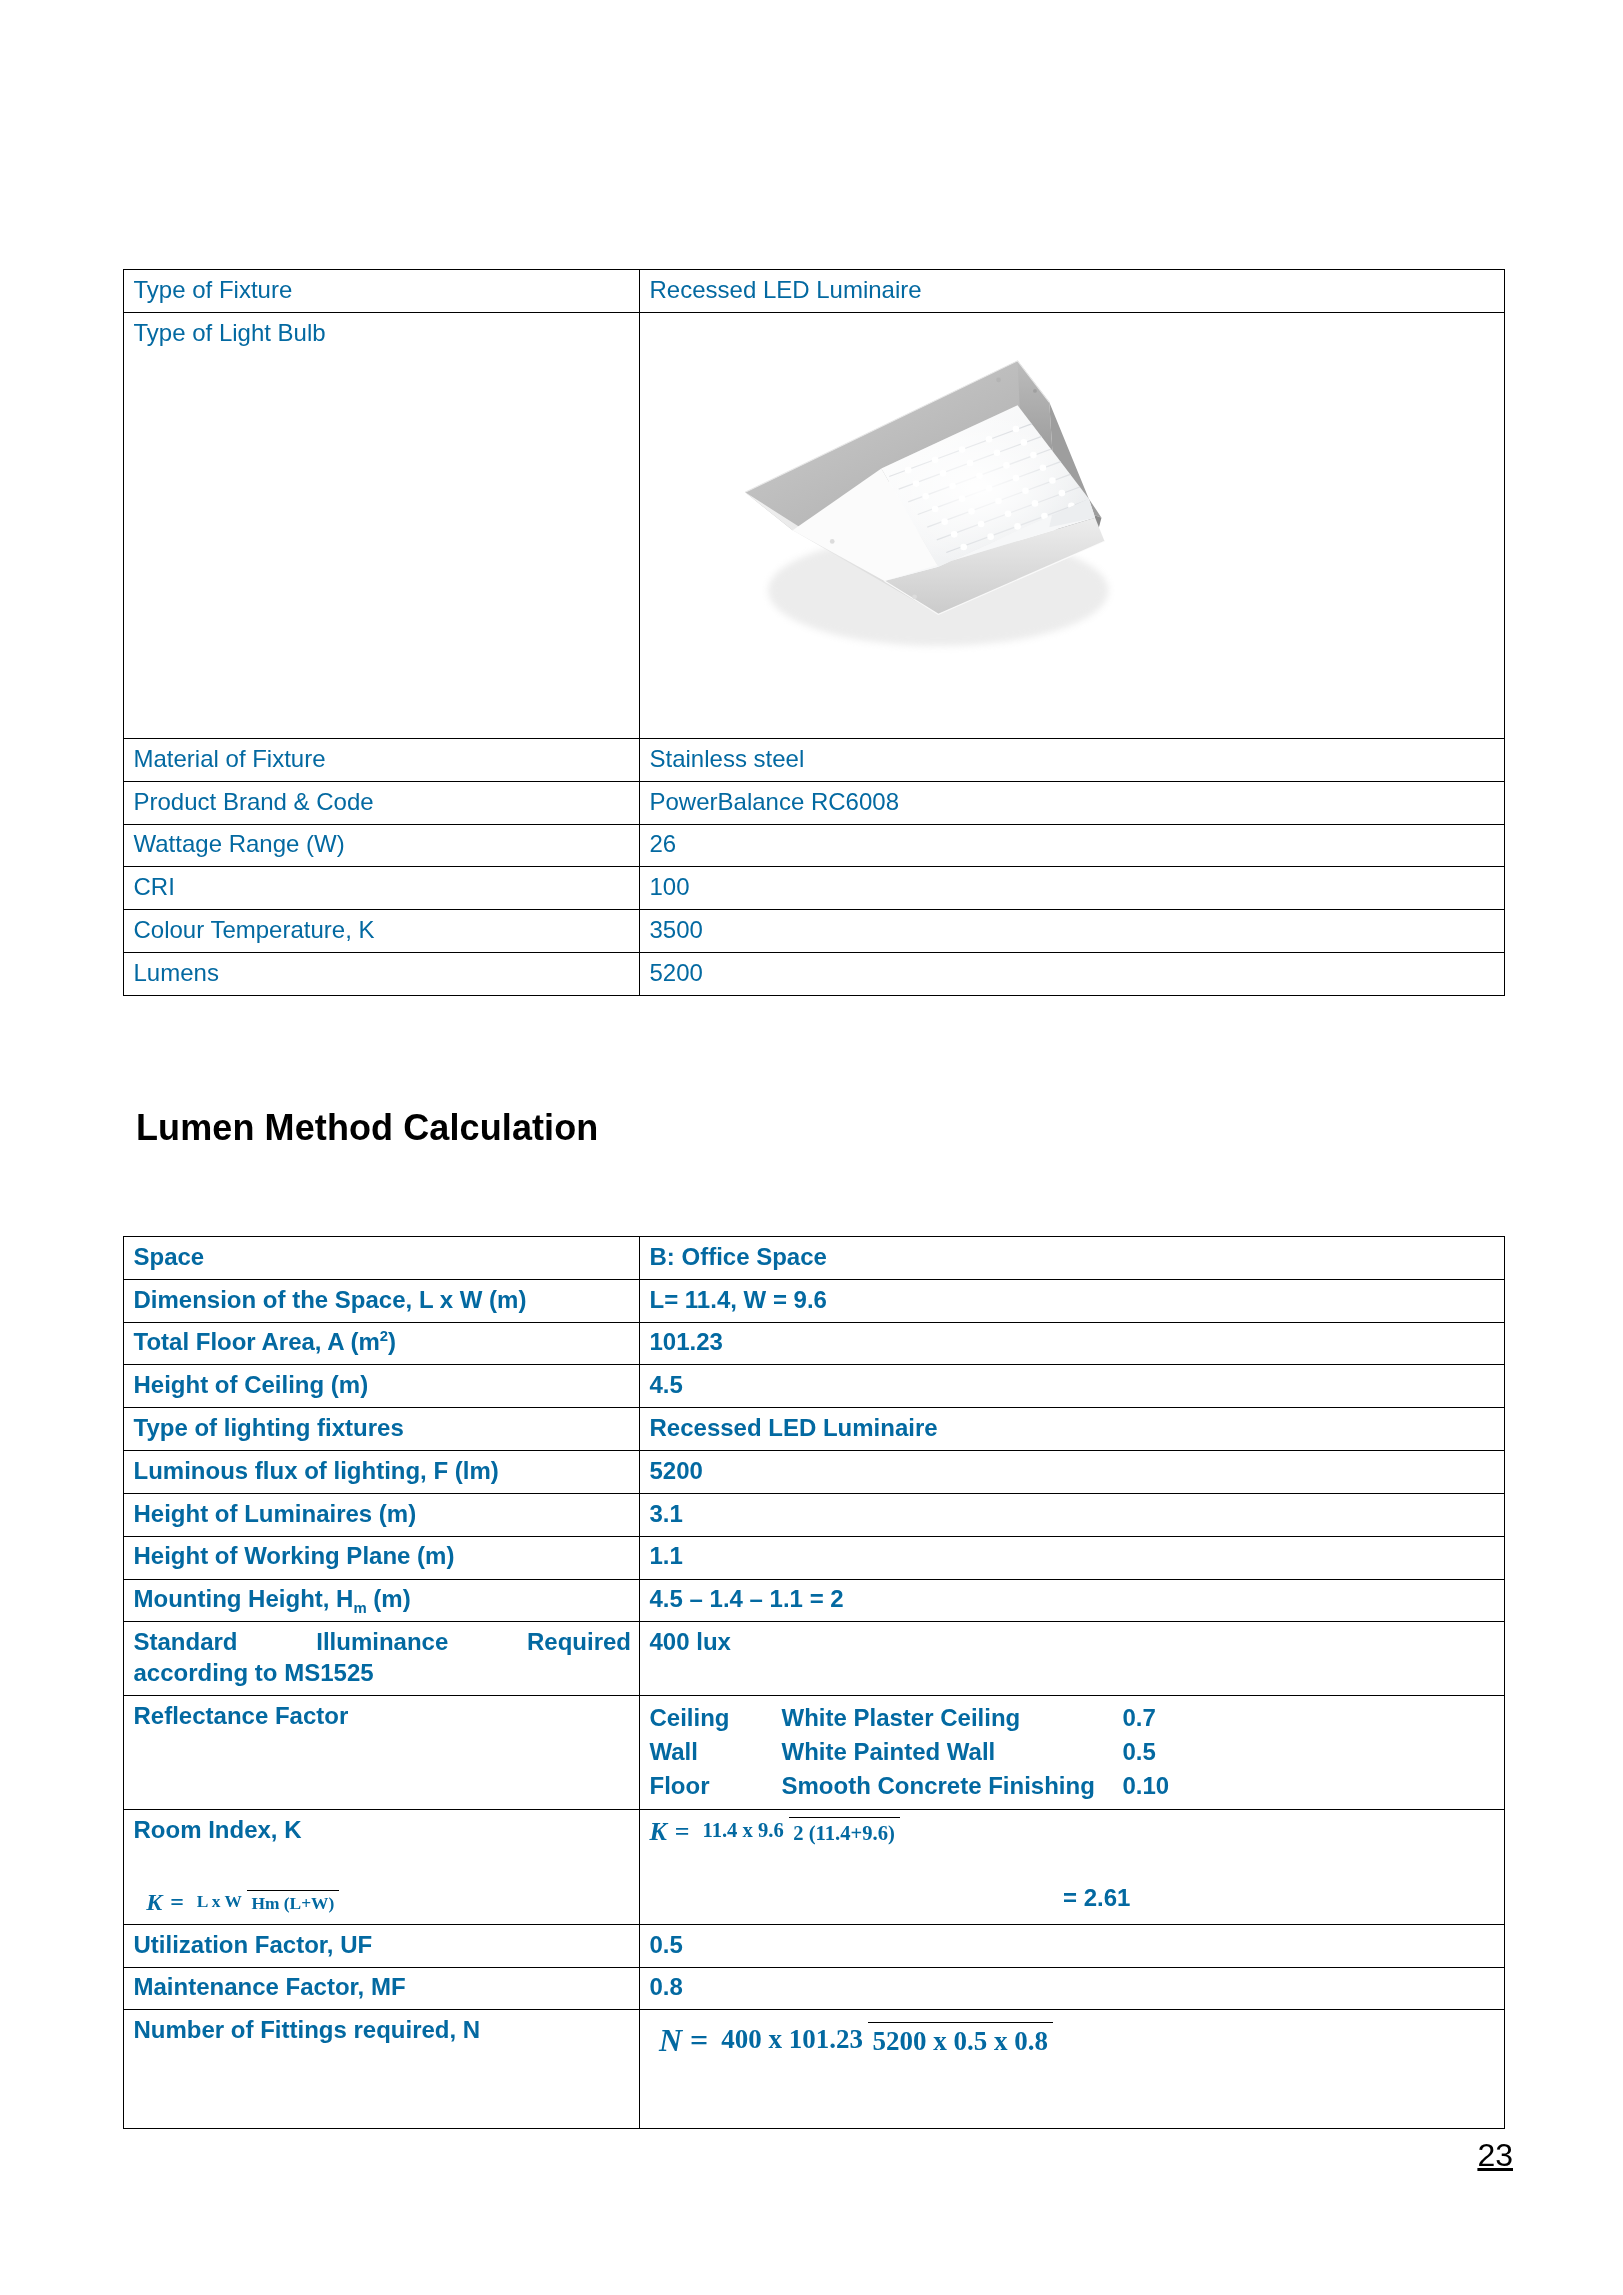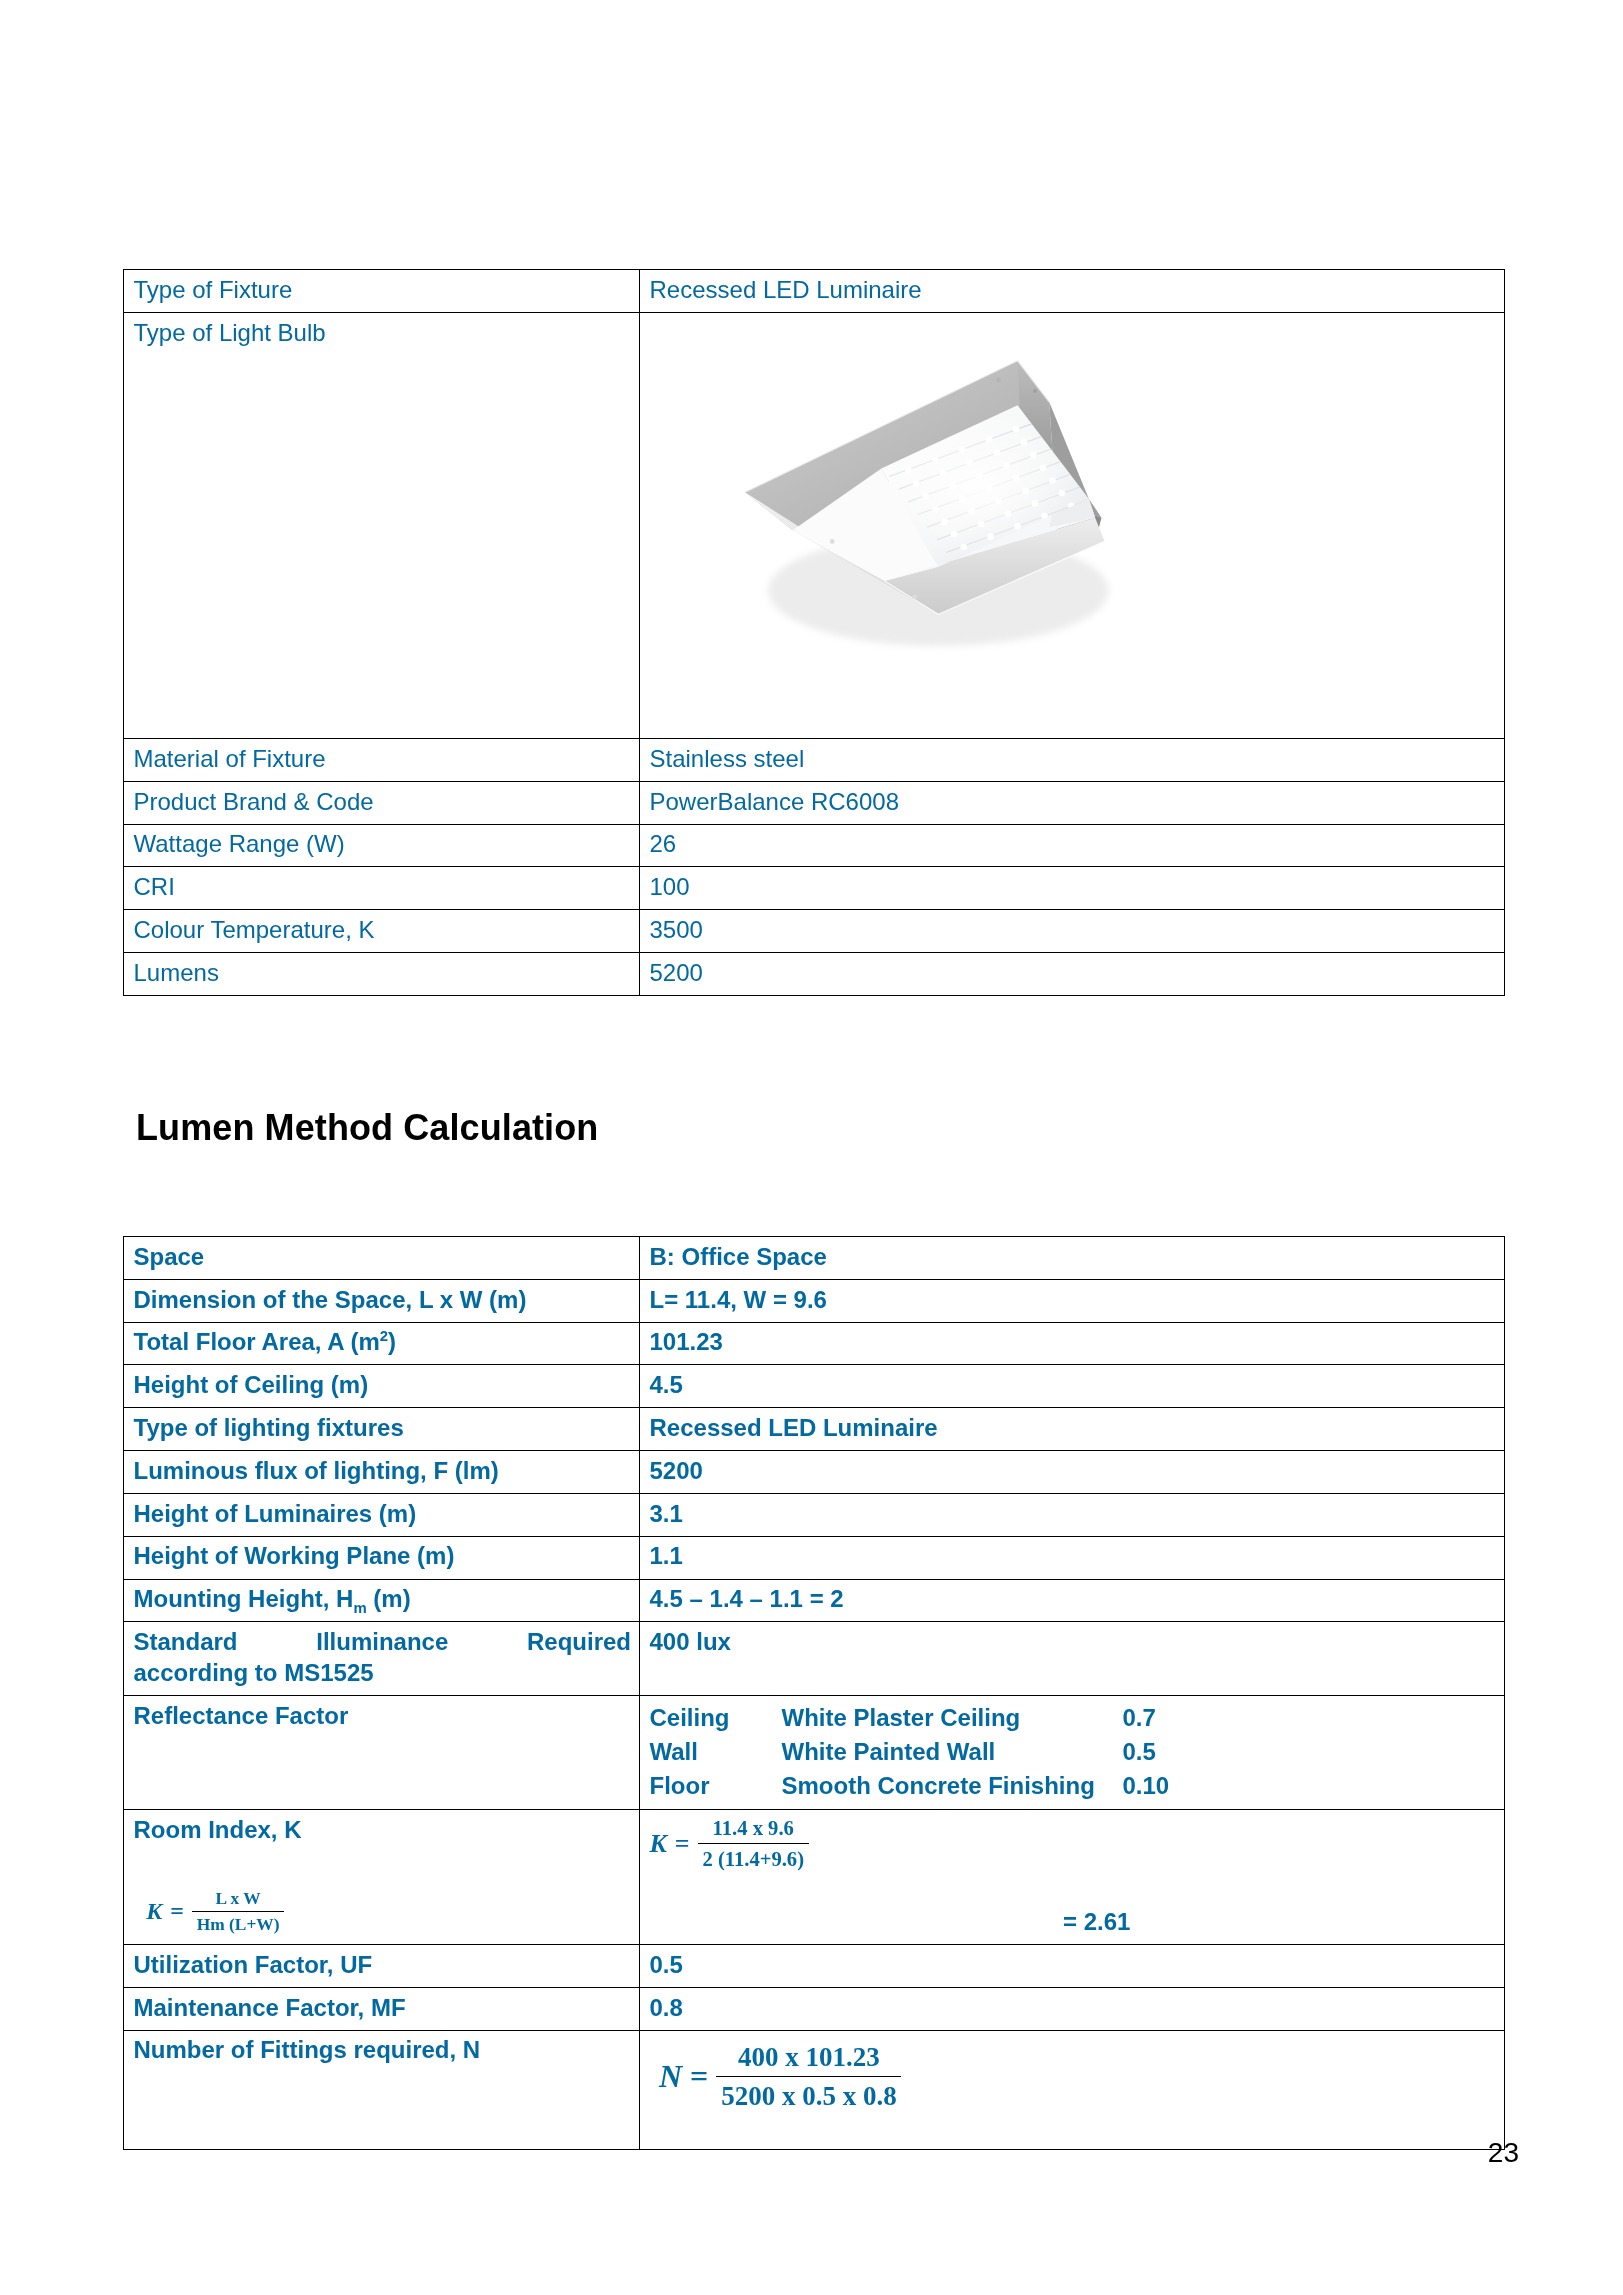--- a/index.html
+++ b/index.html
@@ -102,21 +102,21 @@
     font-size: 27px;
     padding-right: 8px;
   }
   .math .meq {
     font-style: normal;
     font-size: 27px;
     padding-right: 8px;
   }
   .frac {
     display: inline-flex;
-    flex-direction: column;
+    flex-direction: row;
     text-align: center;
     vertical-align: middle;
   }
   .frac .num { padding: 0 4.8px 1.6px 4.8px; }
   .frac .den { padding: 1.6px 4.8px 0 4.8px; border-top: 1.6px solid #000; }
 
   
   .math-k-right .mvar, .math-k-right .meq { font-size: 26px; }
   .math-k-right .num, .math-k-right .den { font-size: 20.6px; }
 
@@ -137,23 +137,24 @@
     margin-left: 48px;
     text-align: center;
   }
 
   .cell-pad-k { padding-bottom: 14.3px; }
   .cell-tall { height: 119px; }
 
   
   .page-number {
     position: absolute;
-    right: 104px;
+    right: 110px;
     top: 2137px;
-    font-size: 28px;
+    font-size: 32px;
+    text-decoration: underline;
   }
 </style>
 </head>
 <body>
 
 <div class="page">
 
   <table class="doc-table" id="spec-table">
     <colgroup>
         <col class="c-label">

